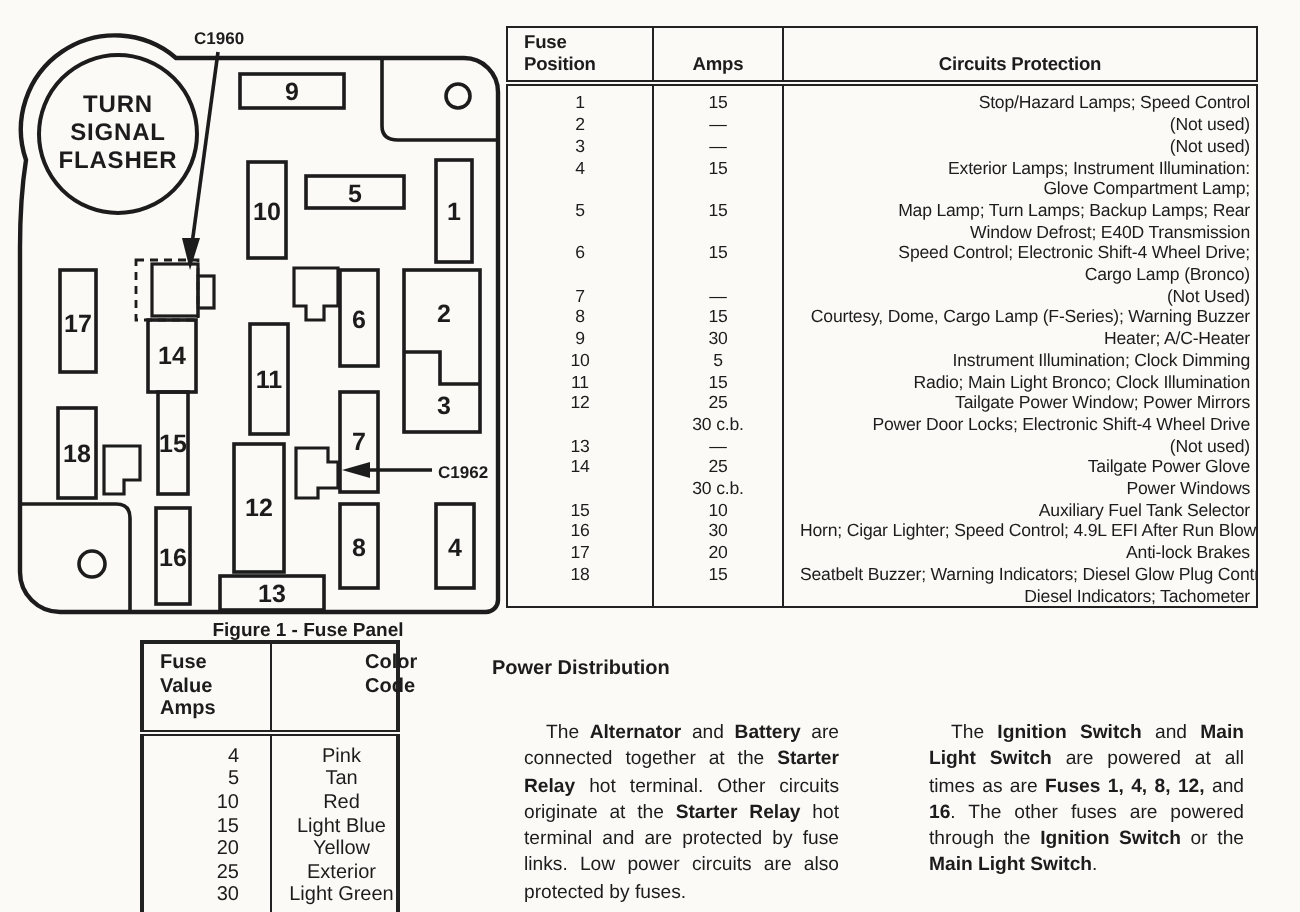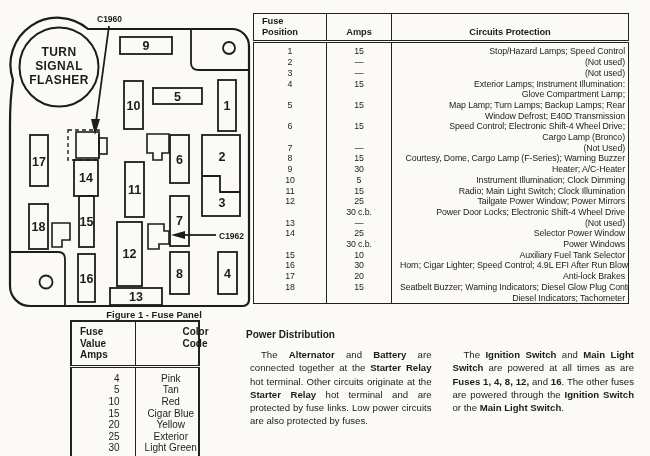--- a/index.html
+++ b/index.html
@@ -35,21 +35,21 @@
   .color-table td{padding:0;}
   .ct-amps{width:48px;text-align:right;padding-right:15px !important;}
   .ct-color{text-align:center;padding-left:8px !important;}
   .color-table tbody tr:first-child td{padding-top:5px;}
   .color-table tbody tr:last-child td{padding-bottom:7px;}
 
   
   .power{position:absolute;left:246px;top:329px;width:392px;}
   .power-heading{font-weight:bold;font-size:10px;margin:0 0 4px 0;}
   .power-cols{display:flex;gap:13px;}
-  .power-col{flex:1;font-size:9.6px;line-height:13.3px;text-align:justify;text-indent:11px;margin:4px;}
+  .power-col{flex:1;font-size:9.6px;line-height:13.3px;text-align:justify;text-indent:11px;margin:16px;}
 </style>
 </head>
 <body>
 
 <div class="page">
 
   <svg class="panel-svg" width="250" height="318" viewBox="0 0 250 318">
 
     <path stroke-width="2.2" d="M 86 25 A 47 47 0 0 0 11 76 Q 8 95 8 120 L 8 282 A 20 20 0 0 0 28 302 L 241 302 A 6 6 0 0 0 247 296 L 247 42 A 17 17 0 0 0 230 25 L 86 25 Z"></path>
 
@@ -221,39 +221,39 @@
           <td class="c-circ">Heater; A/C-Heater</td>
         </tr>
         <tr>
           <td class="c-pos">10</td>
           <td class="c-amps">5</td>
           <td class="c-circ">Instrument Illumination; Clock Dimming</td>
         </tr>
         <tr>
           <td class="c-pos">11</td>
           <td class="c-amps">15</td>
-          <td class="c-circ">Radio; Main Light Switch; Clock Illumination</td>
+          <td class="c-circ">Radio; Main Light Bronco; Clock Illumination</td>
         </tr>
         <tr>
           <td class="c-pos">12</td>
           <td class="c-amps">25
 30 c.b.</td>
           <td class="c-circ">Tailgate Power Window; Power Mirrors
 Power Door Locks; Electronic Shift-4 Wheel Drive</td>
         </tr>
         <tr>
           <td class="c-pos">13</td>
           <td class="c-amps">—</td>
           <td class="c-circ">(Not used)</td>
         </tr>
         <tr>
           <td class="c-pos">14</td>
           <td class="c-amps">25
 30 c.b.</td>
-          <td class="c-circ">Selector Power Window
+          <td class="c-circ">Tailgate Power Glove
 Power Windows</td>
         </tr>
         <tr>
           <td class="c-pos">15</td>
           <td class="c-amps">10</td>
           <td class="c-circ">Auxiliary Fuel Tank Selector</td>
         </tr>
         <tr>
           <td class="c-pos">16</td>
           <td class="c-amps">30</td>
@@ -291,21 +291,21 @@
         <tr>
           <td class="ct-amps">5</td>
           <td class="ct-color">Tan</td>
         </tr>
         <tr>
           <td class="ct-amps">10</td>
           <td class="ct-color">Red</td>
         </tr>
         <tr>
           <td class="ct-amps">15</td>
-          <td class="ct-color">Cigar Blue</td>
+          <td class="ct-color">Light Blue</td>
         </tr>
         <tr>
           <td class="ct-amps">20</td>
           <td class="ct-color">Yellow</td>
         </tr>
         <tr>
           <td class="ct-amps">25</td>
           <td class="ct-color">Exterior</td>
         </tr>
         <tr>

